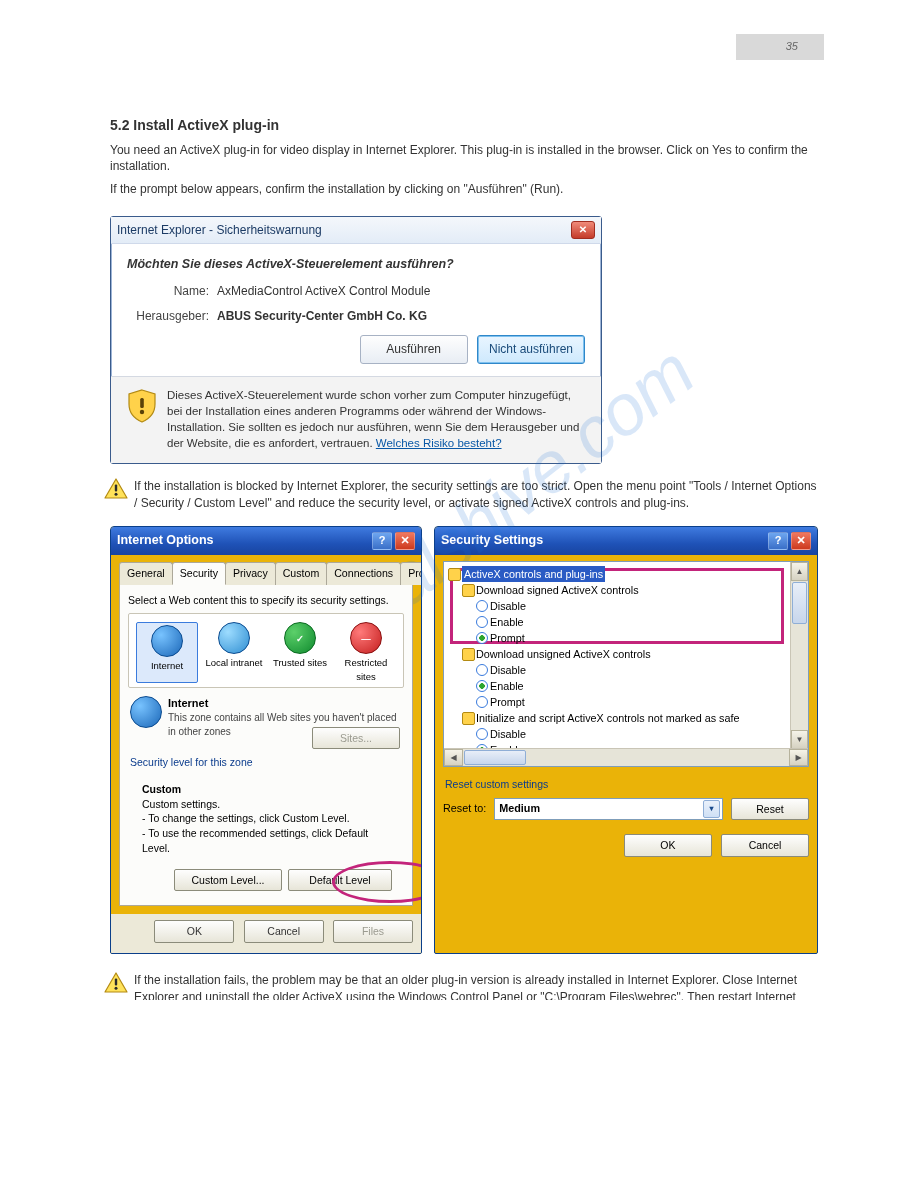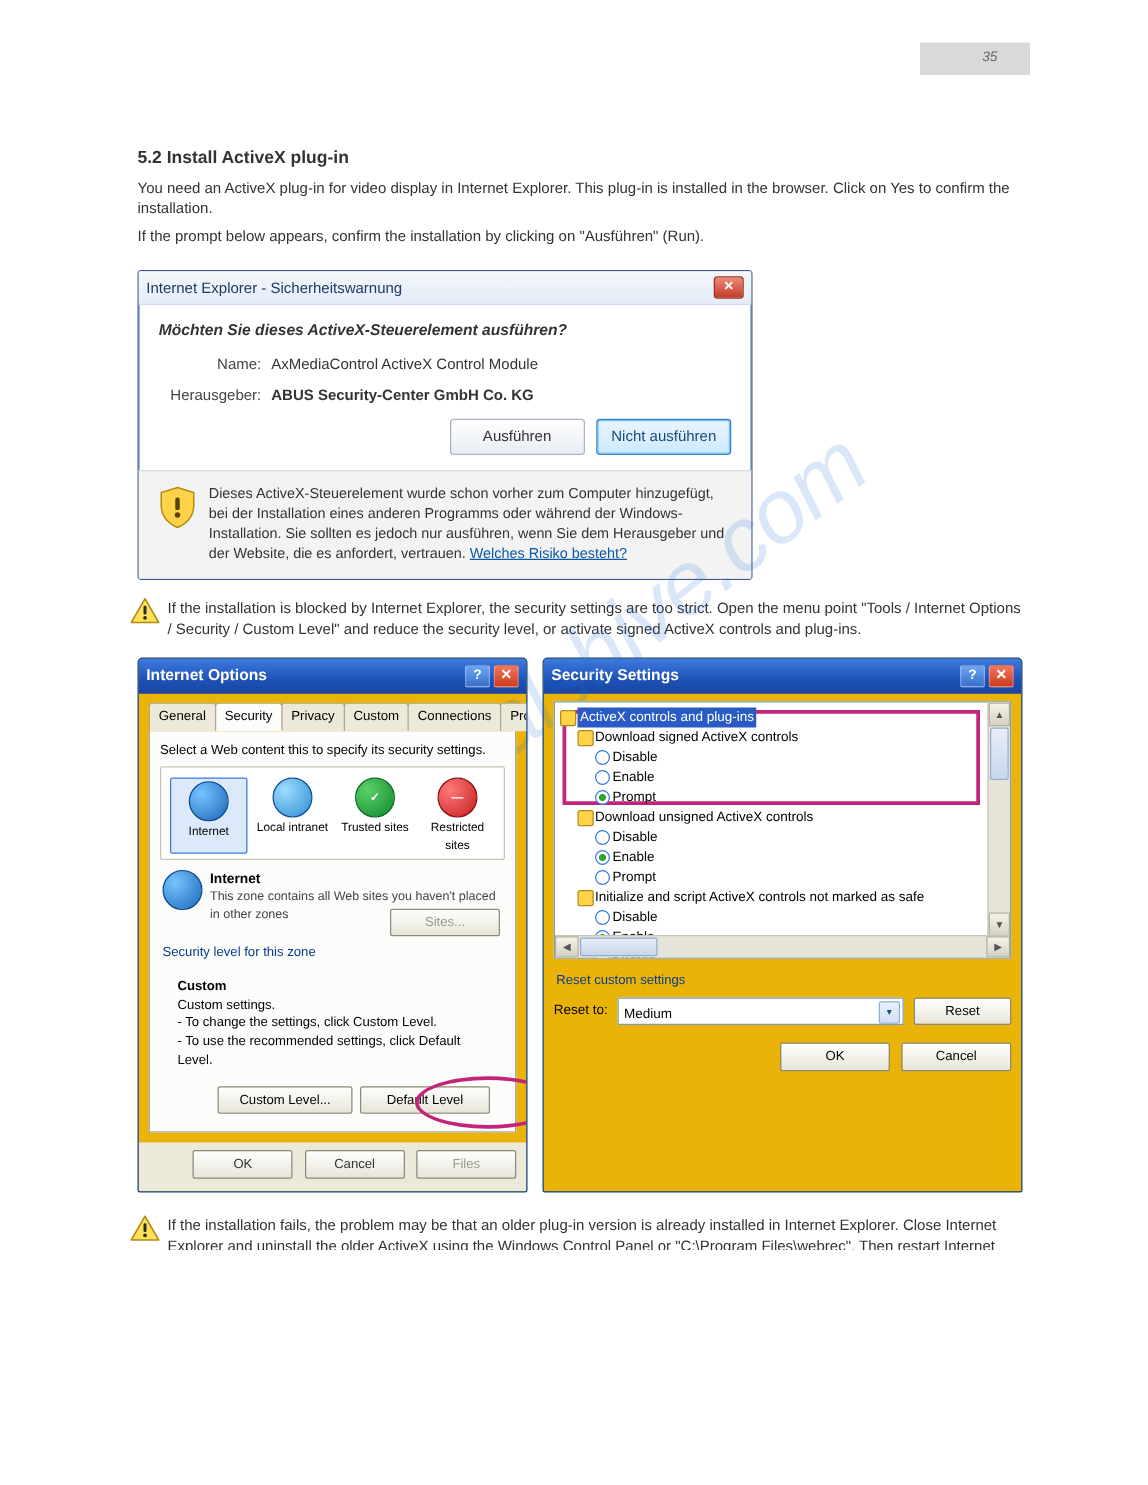--- a/index.html
+++ b/index.html
@@ -72,21 +72,21 @@
   .tn.group .gtxt { display:inline-block; }
   .tn.group.sel-hl .gtxt { background:#2a5bc4; color:#fff; padding:0 2px; }
   .tn.sub { padding-left:28px; }
   .tn.sub::before { content:""; position:absolute; left:14px; top:2px; width:11px; height:11px; background:#ffd24a; border:1px solid #b38a12; border-radius:2px; }
   .radio-ln { padding-left:42px; position:relative; line-height:16px; }
   .radio-ln::before { content:""; position:absolute; left:28px; top:2px; width:10px; height:10px; border-radius:50%; border:1.5px solid #3a7bdd; background:#fff; }
   .radio-ln.sel::before { background:radial-gradient(circle at 50% 50%,#2fa52f 0 38%,#fff 42% 100%); border-color:#3a7bdd; }
   .hl-rect { position:absolute; left:6px; top:6px; right:24px; height:70px; border:3px solid #c3247b; pointer-events:none; }
   .reset-label { color:#0a3b8c; font-size:10.5px; margin:10px 0 6px 2px; }
   .reset-row { display:flex; align-items:center; gap:8px; font-size:10.8px; margin-bottom:4px; }
-  .combo { flex:1; height:20px; border:1px solid #7f9db9; background:#fff; display:flex; align-items:flex-end; padding:0 2px 0 4px; justify-content:space-between; }
+  .combo { flex:1; height:20px; border:1px solid #7f9db9; background:#fff; display:flex; align-items:center; padding:0 2px 0 4px; justify-content:space-between;font-weight:bold; }
   .combo .arrow { width:15px; height:16px; background:linear-gradient(#eaf1fb,#cfe0f5); border:1px solid #8faed6; border-radius:2px; display:flex; align-items:center; justify-content:center; font-size:8px; color:#1a4b8c; }
   .watermark { position:absolute; left:16%; top:18%; width:70%; height:70%; pointer-events:none; opacity:0.16; display:flex; align-items:center; justify-content:center; }
   .watermark span { font-size:72px; color:#1a6fd6; font-style:italic; transform:rotate(-38deg); white-space:nowrap; letter-spacing:-1px; font-weight:500; }
 </style>
 </head>
 <body>
 
 <div class="page">
 
   <div class="page-num-box"></div>

